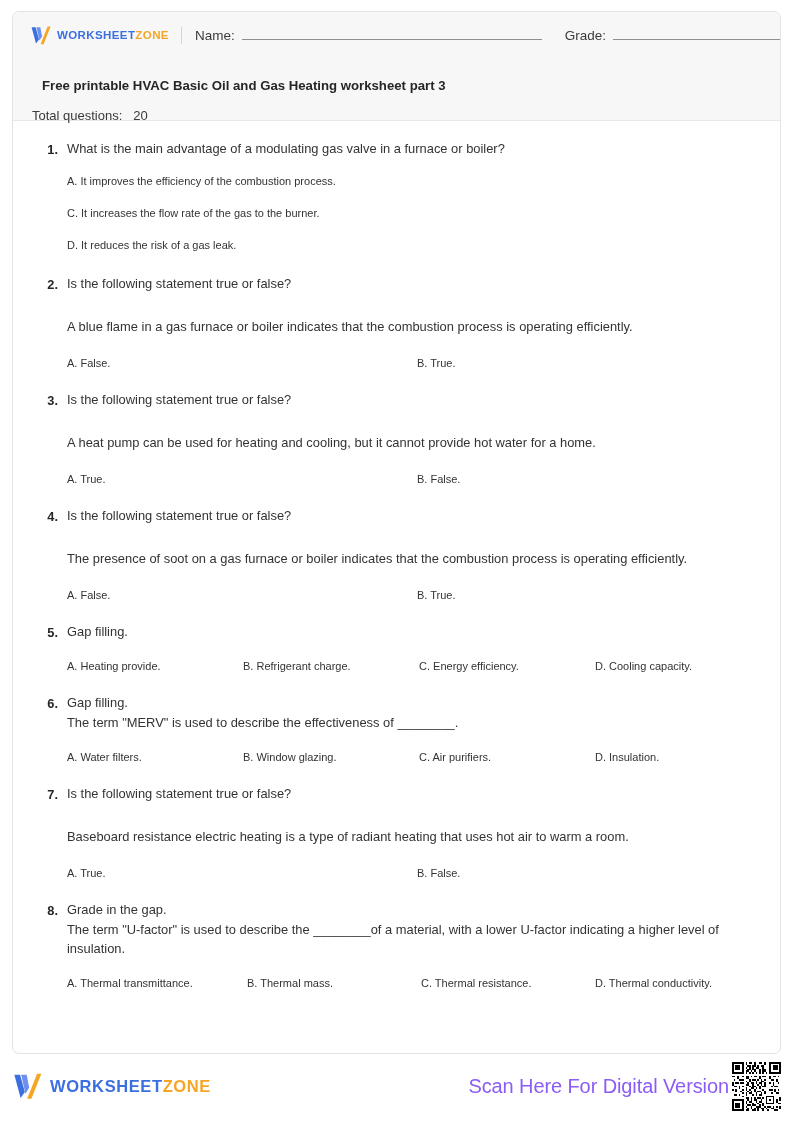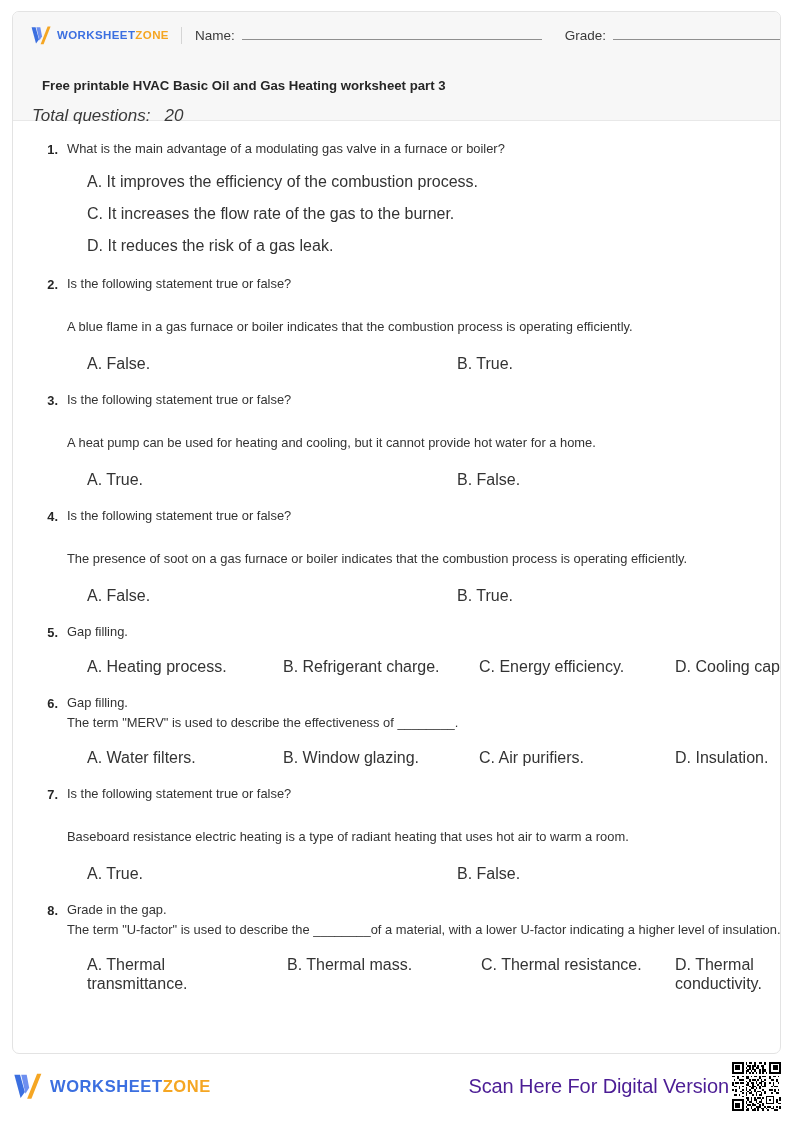--- a/index.html
+++ b/index.html
@@ -107,26 +107,25 @@
     padding: 8px 0 0 19px;
   }
   .sheet-title {
     font-size: 13.2px;
     font-weight: bold;
     color: #262626;
     line-height: 20px;
     margin: 10px;
   }
   .total-line {
-    font-size: 17px;
+    font-size: 13px;
     color: #3a3a3a;
     line-height: 20px;
     margin-top: 2px;
     white-space: pre;
-    font-style: italic;
   }
 
   
   .body-area {
     padding: 18px 24px 0 24px;
     box-sizing: border-box;
   }
 
   .q {
     display: flex;
@@ -164,26 +163,25 @@
 
   
   .opts {
     margin-top: 18px;
     display: flex;
   }
   .opts.opts-gap {
     margin-top: 16px;
   }
   .opt {
-    font-size: 16px;
+    font-size: 11px;
     color: #333333;
     line-height: 19px;
     box-sizing: border-box;
     padding-right: 6px;
-    margin-left: 20px;
   }
   
   .opts-2 .opt { width: 350px; }
   
   .opts-4 .opt { width: 176px; }
   .opts-4.w-narrow .opt:nth-child(1) { width: 180px; }
   .opts-4.w-narrow .opt:nth-child(2) { width: 174px; }
   .opts-4.w-narrow .opt:nth-child(3) { width: 174px; }
 
   
@@ -216,21 +214,21 @@
   .footer-logo-text .lt-b { color: #f5a623; }
 
   .footer-right {
     margin-left: auto;
     display: flex;
     align-items: center;
     gap: 3px;
   }
   .scan-text {
     font-size: 20px;
-    color: #4c1d95;
+    color: #8b5cf6;
     white-space: nowrap;
     letter-spacing: -0.1px;
   }
   .qr {
     width: 49px;
     height: 49px;
     display: block;
     flex: 0 0 auto;
   }
 </style>
@@ -321,21 +319,21 @@
             <div class="opt">B. True.</div>
           </div>
         </div>
       </div>
 
       <div class="q sp-md">
         <div class="q-num">5.</div>
         <div class="q-body">
           <div class="q-text">Gap filling.</div>
           <div class="opts opts-4 opts-gap">
-            <div class="opt">A. Heating process.</div>
+            <div class="opt">A. Heating provide.</div>
             <div class="opt">B. Refrigerant charge.</div>
             <div class="opt">C. Energy efficiency.</div>
             <div class="opt">D. Cooling capacity.</div>
           </div>
         </div>
       </div>
 
       <div class="q sp-md">
         <div class="q-num">6.</div>
         <div class="q-body">

